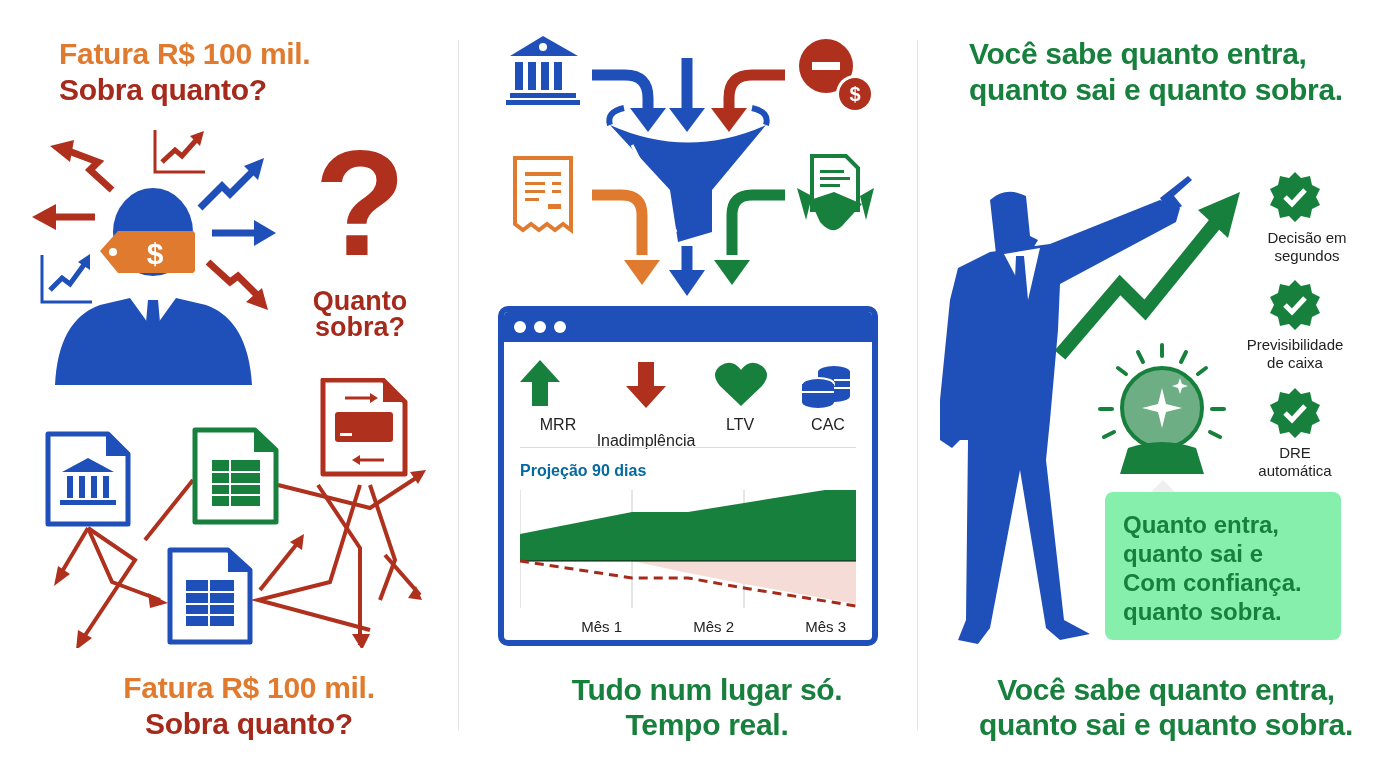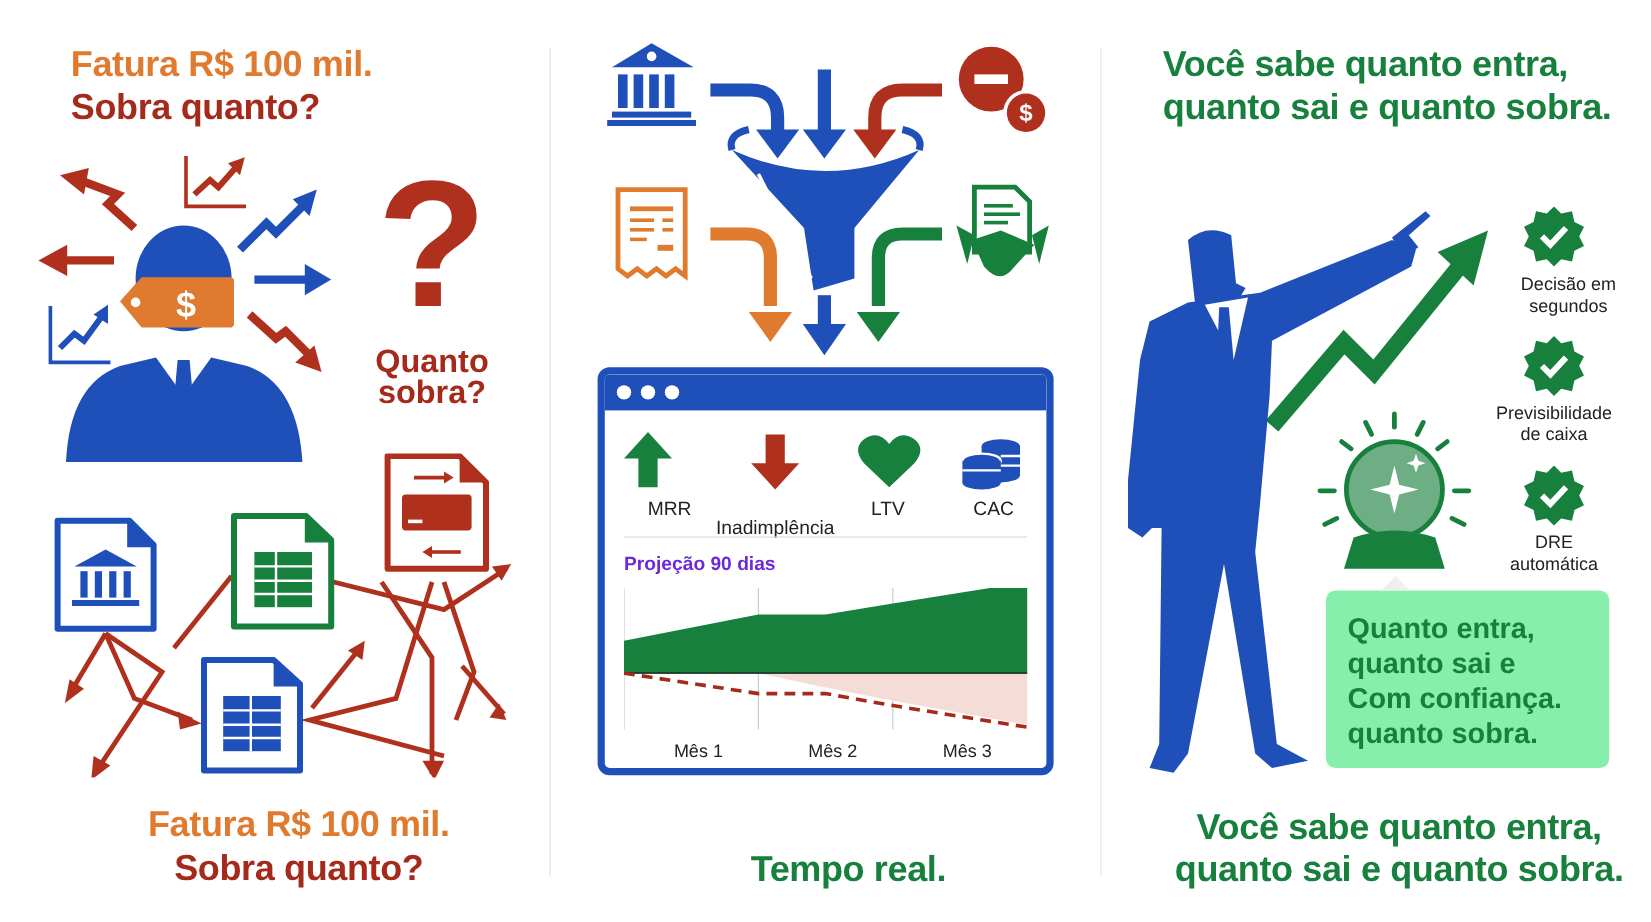--- a/index.html
+++ b/index.html
@@ -13,22 +13,22 @@
   .darkred { color: #a52a1b; }
   .green { color: #17803d; }
   .center { text-align: center; }
   .small-label { font-size: 15px; color: #222; text-align: center; line-height: 18px; }
   svg { display: block; }
   
   .dash { position: absolute; left: 498px; top: 306px; width: 380px; height: 340px; border: 6px solid #1f4fb8; border-radius: 10px; background: #fff; overflow: hidden; }
   .dash-bar { height: 30px; background: #1f4fb8; display: flex; align-items: center; padding-left: 10px; gap: 8px; }
   .dot { width: 12px; height: 12px; border-radius: 50%; background: #fff; }
   .metric { position: absolute; width: 120px; text-align: center; font-size: 16px; color: #222; }
-  .proj { position: absolute; left: 16px; top: 150px; font-size: 16px; font-weight: bold; color: #6d28d9; }
-  .month { position: absolute; top: 306px; font-size: 15px; color: #222; width: 80px; text-align: center; }
+  .proj { position: absolute; left: 16px; top: 150px; font-size: 16px; font-weight: bold; color: #0369a1; }
+  .month { position: absolute; top: 306px; font-size: 15px; color: #222; width: 80px; text-align: right; }
   .bubble { position: absolute; left: 1105px; top: 492px; width: 236px; height: 148px; background: #86efac; border-radius: 8px; }
   .bubble:before { content: ""; position: absolute; left: 46px; top: -12px; border-left: 12px solid transparent; border-right: 12px solid transparent; border-bottom: 12px solid #efefef; }
   .bubble-text { position: absolute; left: 18px; top: 18px; font-size: 24px; font-weight: bold; line-height: 29px; color: #17803d; }
 </style>
 </head>
 <body>
 
 <div class="panel" style="left:0;width:458px;">
   <div class="abs title orange" style="left:40px;top:36px;">Fatura R$ 100 mil.</div>
   <div class="abs title darkred" style="left:40px;top:72px;">Sobra quanto?</div>
@@ -259,20 +259,21 @@
       <polygon points="0,71 112,71 168,83 224,94 336,114 336,71" fill="#f6dcd6"></polygon>
       <polygon points="0,44 112,22 168,22 224,13 336,-5 336,71 0,71" fill="#17803d"></polygon>
       <line x1="0" y1="71" x2="336" y2="71" stroke="#111" stroke-width="1"></line>
       <polyline points="0,71 112,88 168,88 224,98 336,116" fill="none" stroke="#a52a1b" stroke-width="3" stroke-dasharray="9,6"></polyline>
     </svg>
     <div class="month" style="left:38px;">Mês 1</div>
     <div class="month" style="left:150px;">Mês 2</div>
     <div class="month" style="left:262px;">Mês 3</div>
   </div>
 
+  <div class="abs title green center" style="left:0;top:672px;width:458px;">Tudo num lugar só.</div>
   <div class="abs title green center" style="left:0;top:707px;width:458px;">Tempo real.</div>
 </div>
 
 <div class="divider" style="left:917px;"></div>
 
 <div class="panel" style="left:918px;width:458px;">
   <div class="abs title green" style="left:32px;top:36px;">Você sabe quanto entra,</div>
   <div class="abs title green" style="left:32px;top:72px;">quanto sai e quanto sobra.</div>
 
   <svg class="abs" style="left:0;top:160px;" width="330" height="500" viewBox="918 160 330 500">

